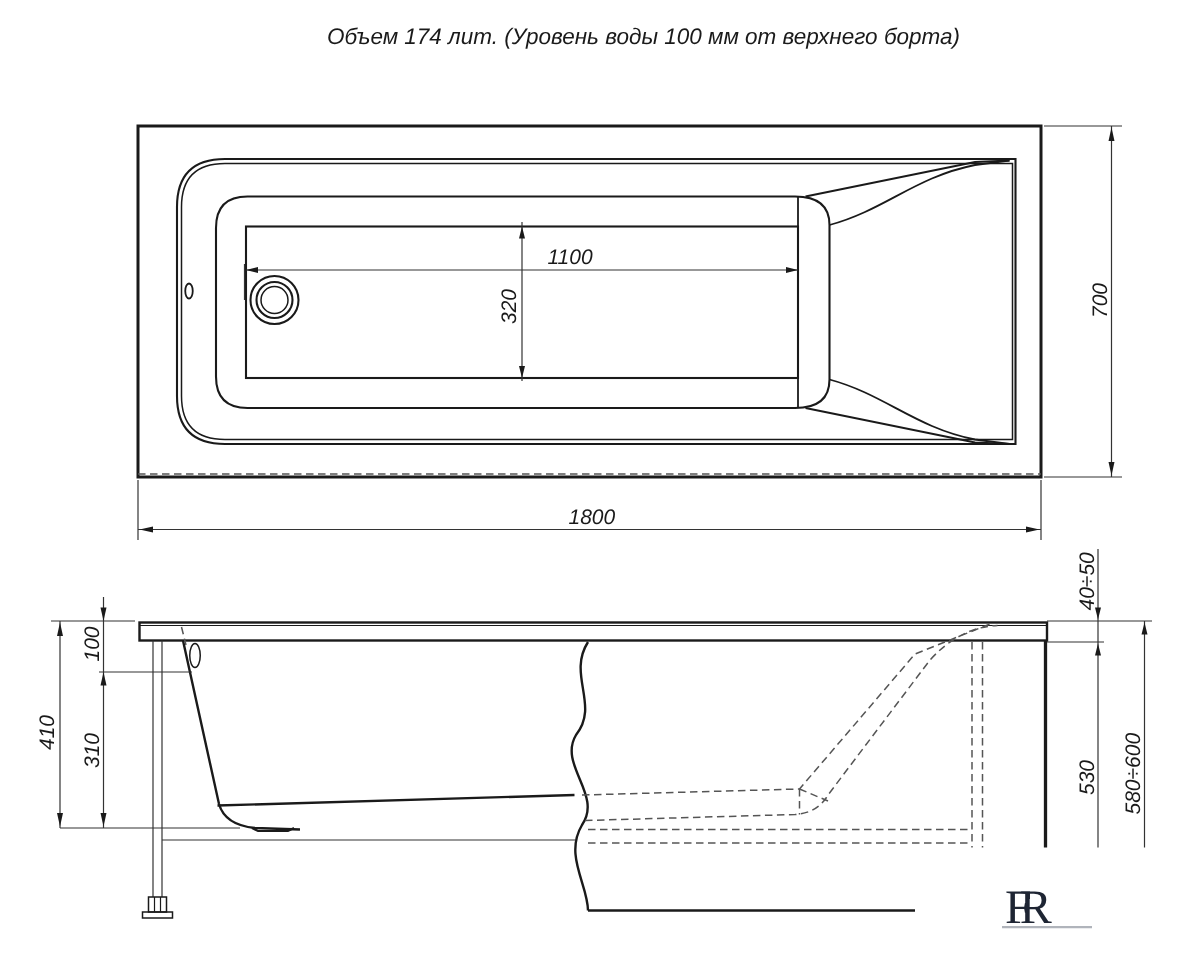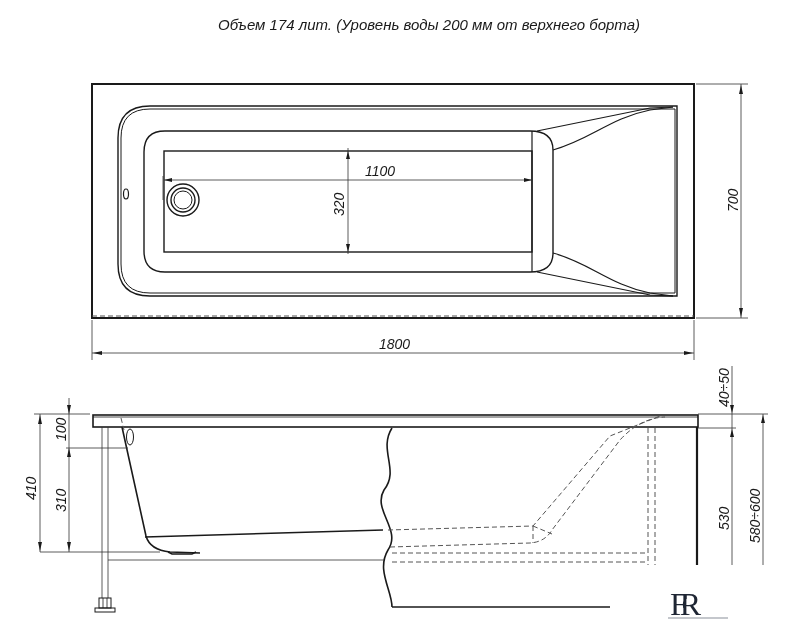--- a/index.html
+++ b/index.html
@@ -12,21 +12,21 @@
   .dimtext { font-family: "Liberation Sans", sans-serif; font-style: italic; font-size: 14px; fill: #1a1a1a; }
   .ln { stroke: #1a1a1a; fill: none; }
   .thin { stroke: #333; stroke-width: 0.8; fill: none; }
   .dash { stroke: #555; stroke-width: 1; fill: none; stroke-dasharray: 5 3; }
   .logo { position: absolute; left: 668px; top: 583px; width: 60px; height: 40px; }
   .logo-text { font-family: "Liberation Serif", serif; font-size: 32px; fill: #1e2533; letter-spacing: -8px; }
 </style>
 </head>
 <body>
 
-<div class="title">Объем 174 лит. (Уровень воды 200 мм от верхнего борта)</div>
+<div class="title">Объем 174 лит. (Уровень воды 100 мм от верхнего борта)</div>
 
 <svg class="drawing" width="790" height="640" viewBox="0 0 790 640" xmlns="http://www.w3.org/2000/svg">
 
   <g>
 
     <rect class="ln" x="92" y="84" width="602" height="234" stroke-width="2"></rect>
     <line class="dash" x1="92" y1="316" x2="694" y2="316"></line>
 
     <path class="ln" stroke-width="1.4" d="M 150 106 L 677 106 L 677 296 L 150 296 Q 118 296 118 264 L 118 138 Q 118 106 150 106 Z"></path>
     <path class="ln" stroke-width="1" d="M 150 109 L 675 109 L 675 293 L 150 293 Q 121 293 121 264 L 121 138 Q 121 109 150 109 Z"></path>

